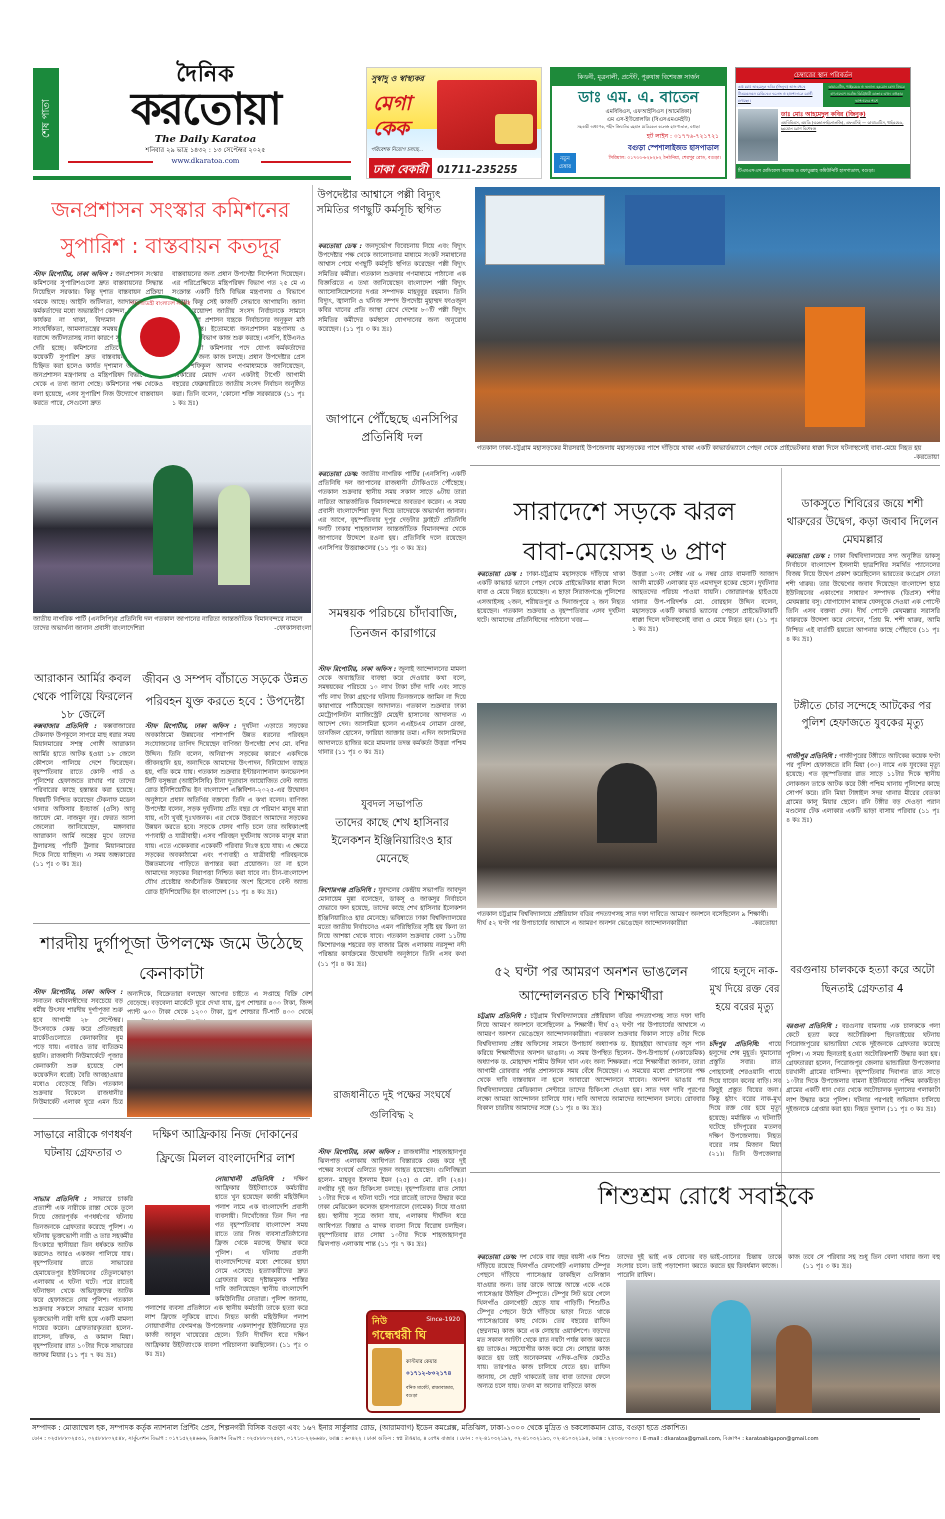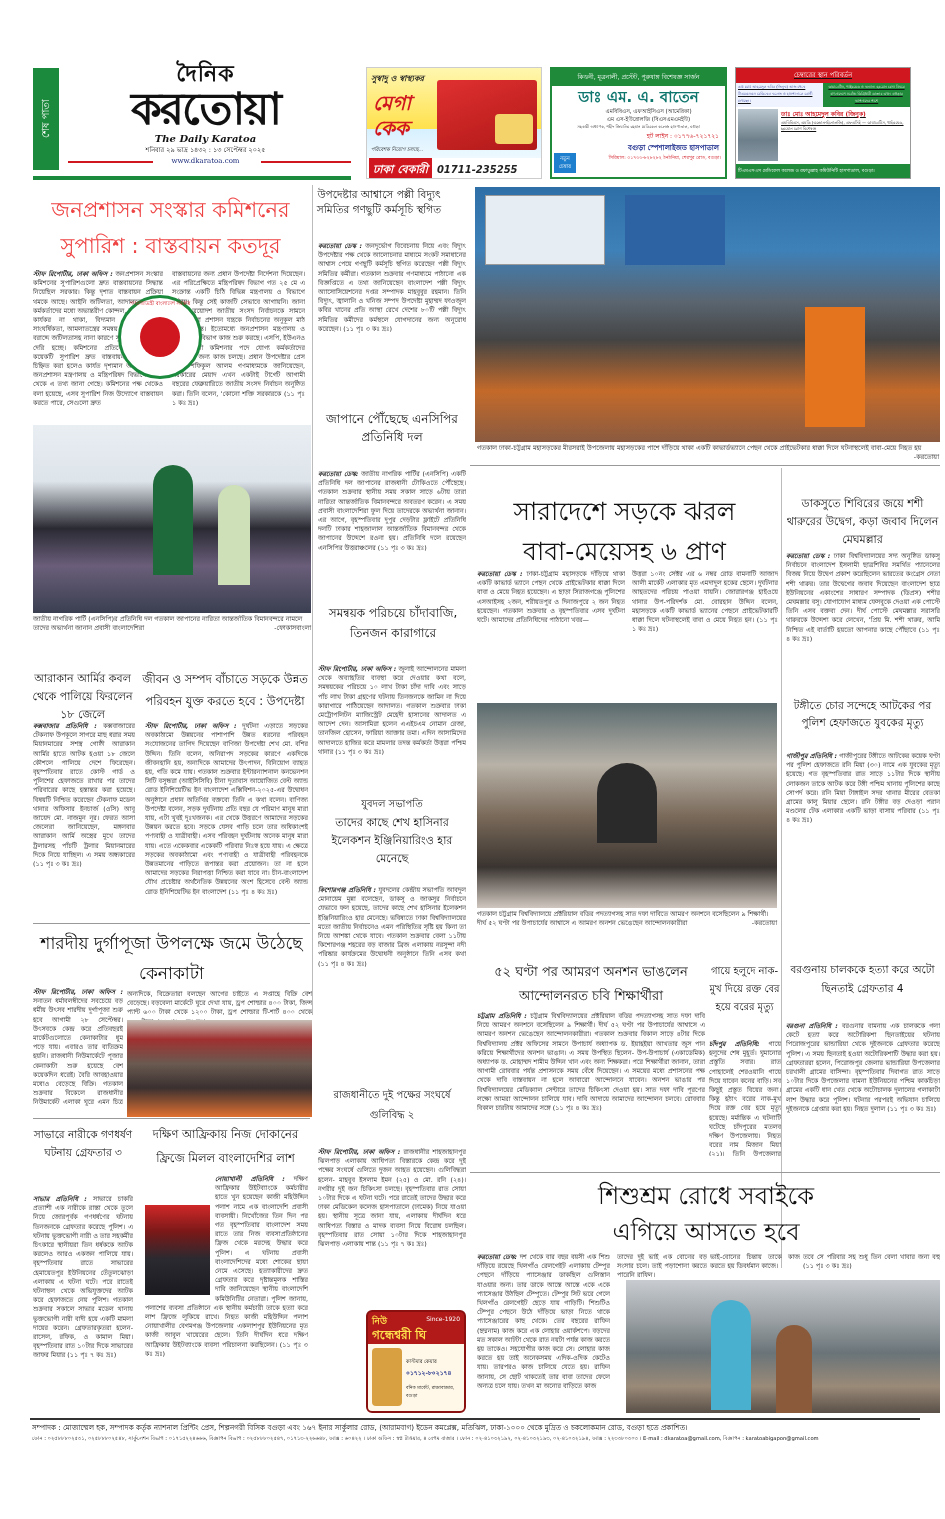--- a/index.html
+++ b/index.html
@@ -273,21 +273,20 @@
     <div style="position:absolute;left:4px;top:4px;width:30px;height:58px;background:#d8a040;border-radius:4px;"></div>
     <div style="position:absolute;left:38px;top:14px;font-size:5px;">কাস্টমার কেয়ার</div>
     <div style="position:absolute;left:38px;top:24px;font-size:6px;font-weight:bold;color:#1a2a8a;">০১৭১২-৮০২১৭৪</div>
     <div style="position:absolute;left:38px;top:40px;width:56px;font-size:4.6px;">বনিক মার্কেট, রাজাবাজার, বগুড়া</div>
   </div>
 </div>
 
 <div class="rule-h" style="left:470px;top:1172px;width:470px;"></div>
 <div class="abs hl" style="left:472px;top:1178px;width:468px;font-size:24px;line-height:36px;">
   <div>শিশুশ্রম রোধে সবাইকে</div>
-  <div>এগিয়ে আসতে হবে</div>
 </div>
 <div class="abs body-text" style="left:477px;top:1253px;width:133px;height:160px;">
   <b>করতোয়া ডেস্ক:</b>
   <span>দশ থেকে বার বছর বয়সী এক শিশু দাঁড়িয়ে রয়েছে খিলগাঁও রেলগেইট এলাকায় টেম্পুর পেছনে দাঁড়িয়ে প্যাসেঞ্জার ডাকছিল গুলিস্তান যাওয়ার জন্য। তার ডাকে আস্তে আস্তে একে একে প্যাসেঞ্জার উঠছিল টেম্পুতে। টেম্পুর সিট ভরে গেলে খিলগাঁও রেলগেইট ছেড়ে যায় গাড়িটি। শিশুটিও টেম্পুর পেছনে উঠে দাঁড়িয়ে ভাড়া নিতে থাকে প্যাসেঞ্জারের কাছ থেকে। তের বছরের রাফিন (ছদ্মনাম) কাজ করে এক লোহার ওয়ার্কশপে। বড়দের মত সকাল আটটা থেকে রাত নয়টা পর্যন্ত কাজ করতে হয় তাকেও। সহযোগীর কাজ করে সে। লোহার কাজ করতে হয় তাই অনেকসময় এদিক-ওদিক কেটেও যায়। তারপরও কাজ চালিয়ে যেতে হয়। রাফিন জানায়, সে ছোট থাকতেই তার বাবা তাদের ফেলে অন্যত্র চলে যায়। তখন মা অন্যের বাড়িতে কাজ</span>
 </div>
 <div class="abs body-text" style="left:617px;top:1253px;width:90px;height:24px;">
   <span>তাদের দুই ভাই এক বোনের বড় সংসার চলে। তাই পড়াশোনা করতে পারেনি রাফিন।</span>
 </div>
 <div class="abs body-text" style="left:710px;top:1253px;width:90px;height:24px;">
   <span>ভাই-বোনের চিন্তায় তাকে কাজ করতে হয় ডিবর্ধমান কাজে।</span>

